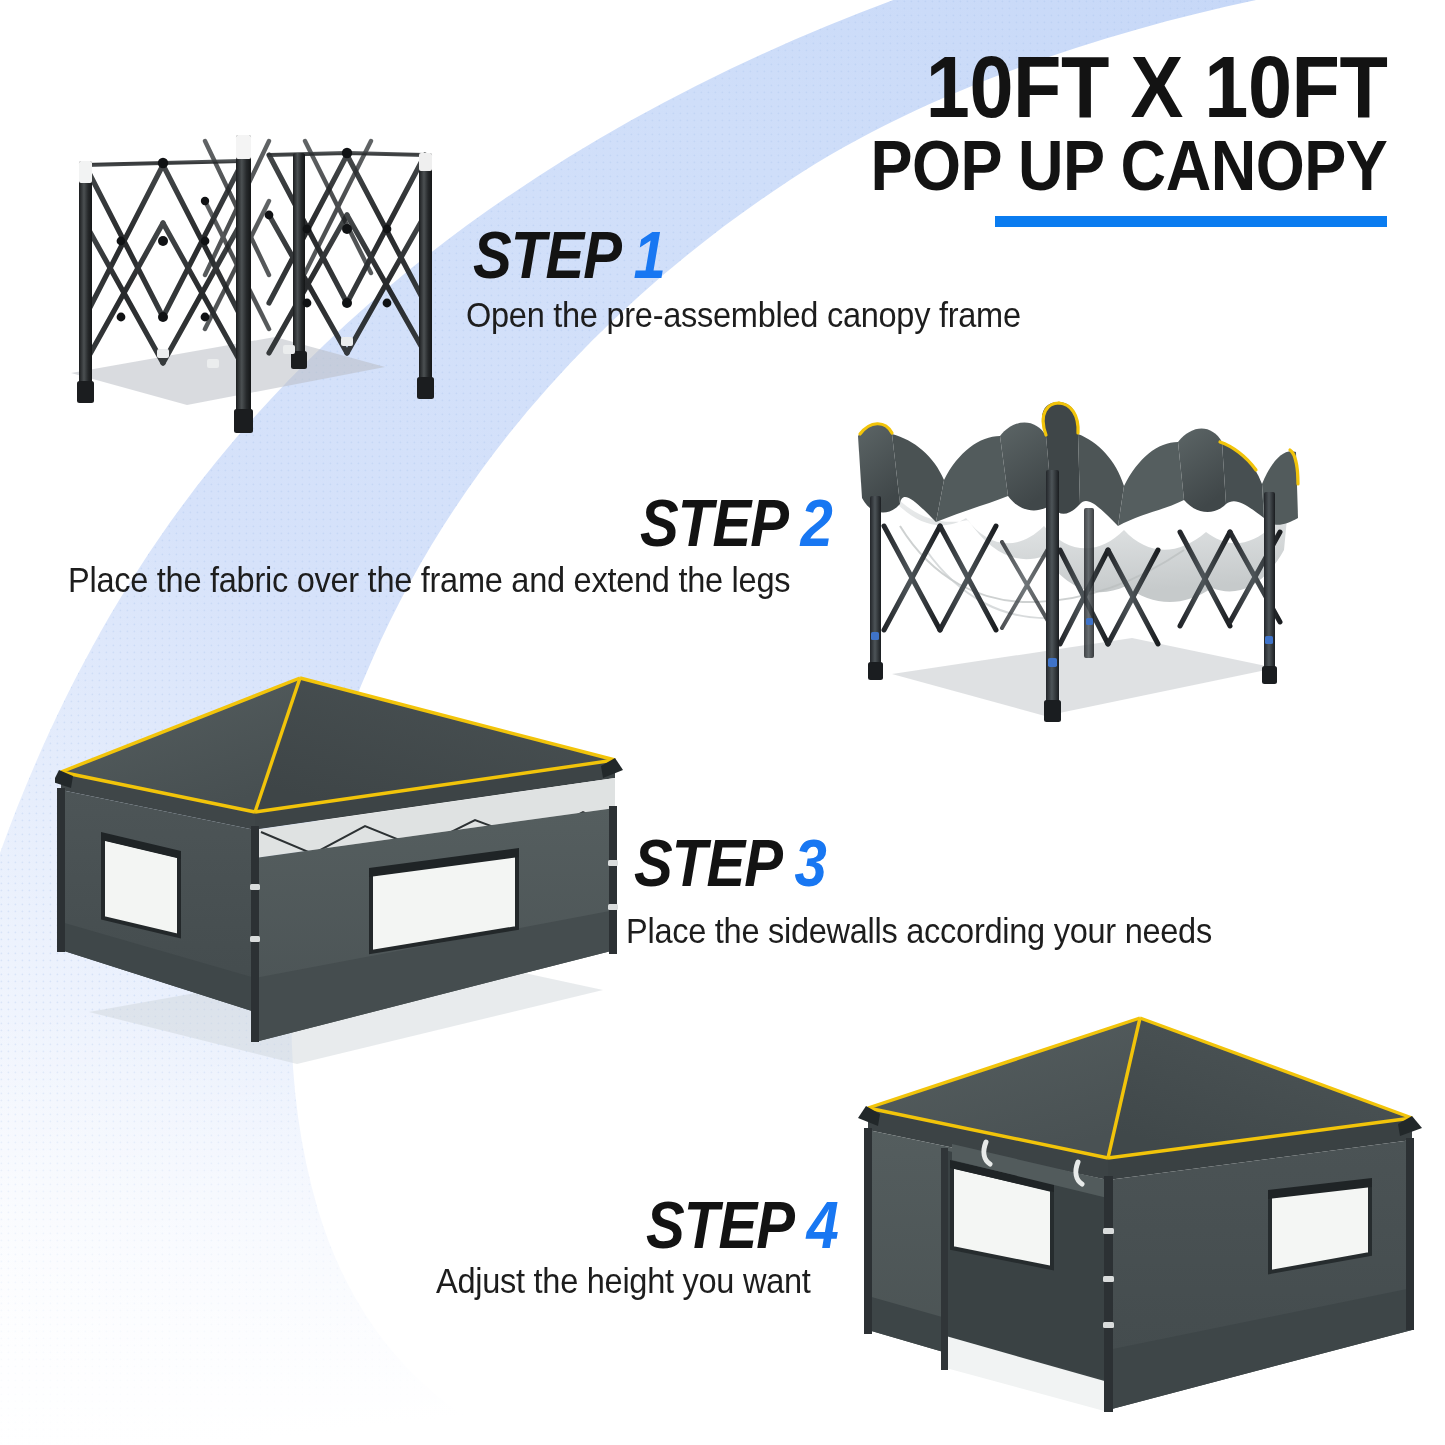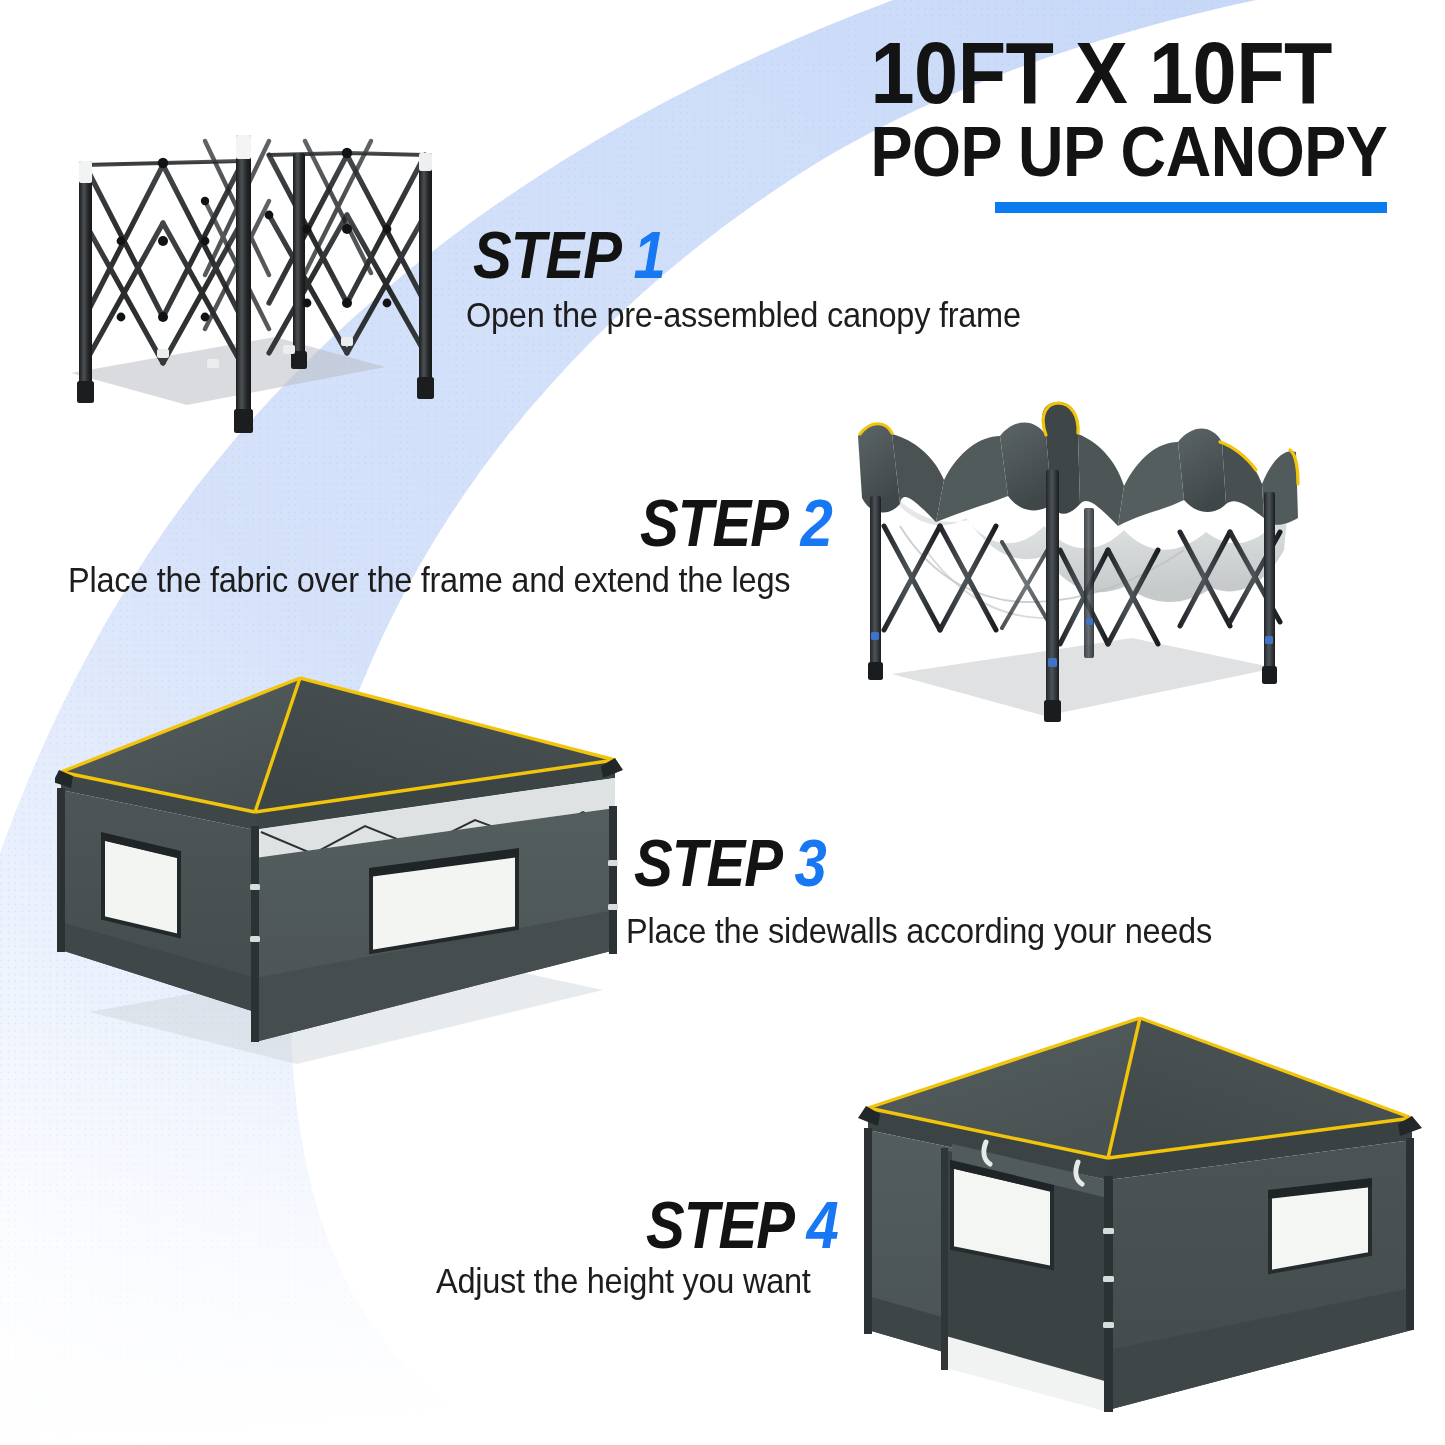--- a/index.html
+++ b/index.html
@@ -9,21 +9,21 @@
     font-family:"Liberation Sans", sans-serif;
     overflow:hidden;
     position:relative;
   }
   #stage{position:absolute;left:0;top:0;width:1445px;height:1445px;overflow:hidden;background:#fff;}
 
   
   .bg-layer{position:absolute;left:0;top:0;width:1445px;height:1445px;pointer-events:none;}
 
   
-  .title-block{position:absolute;right:58px;top:32px;text-align:left;}
+  .title-block{position:absolute;right:58px;top:46px;text-align:right;}
   .title-l1{
     font-family:"Liberation Sans", sans-serif;
     font-weight:700;font-size:88px;line-height:0.94;
     letter-spacing:-0.5px;color:#131313;
     transform:scaleX(0.90);transform-origin:right center;
     white-space:nowrap;
   }
   .title-l2{
     font-family:"Liberation Sans", sans-serif;
     font-weight:700;font-size:70px;line-height:1.02;

